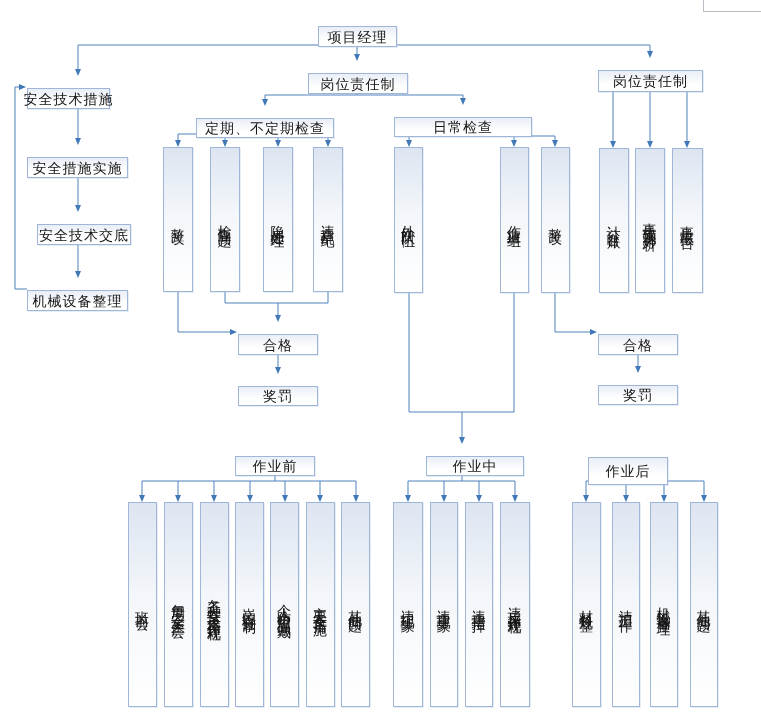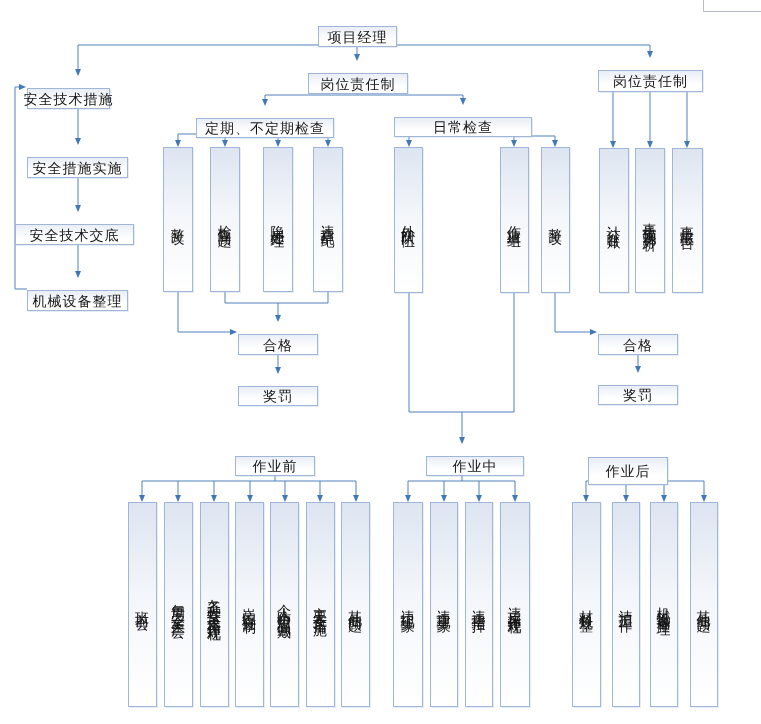--- a/index.html
+++ b/index.html
@@ -86,21 +86,21 @@
     <path class="a" d="M664,481 V498"></path>
     <path class="a" d="M704,481 V498"></path>
   </svg>
 
   <div class="corner"></div>
 
   <div class="n h" style="left:318px;top:14px;width:79px;height:21px">项目经理</div>
 
   <div class="n h" style="left:27px;top:76px;width:83px;height:21px">安全技术措施</div>
   <div class="n h" style="left:27px;top:145px;width:101px;height:21px">安全措施实施</div>
-  <div class="n h" style="left:15px;top:212px;width:119px;height:21px">安全技术交底</div>
+  <div class="n h" style="left:37px;top:212px;width:94px;height:21px">安全技术交底</div>
   <div class="n h" style="left:27px;top:278px;width:101px;height:21px">机械设备整理</div>
 
   <div class="n h" style="left:308px;top:61px;width:100px;height:21px">岗位责任制</div>
   <div class="n h" style="left:394px;top:105px;width:138px;height:20px">日常检查</div>
   <div class="n h" style="left:196px;top:106px;width:138px;height:20px">定期、不定期检查</div>
 
   <div class="n v" style="left:163px;top:147px;width:30px;height:145px">整改</div>
   <div class="n v" style="left:210px;top:147px;width:30px;height:145px">检查问题</div>
   <div class="n v" style="left:263px;top:147px;width:30px;height:145px">隐患处理</div>
   <div class="n v" style="left:313px;top:147px;width:30px;height:145px">违章乱纪</div>

